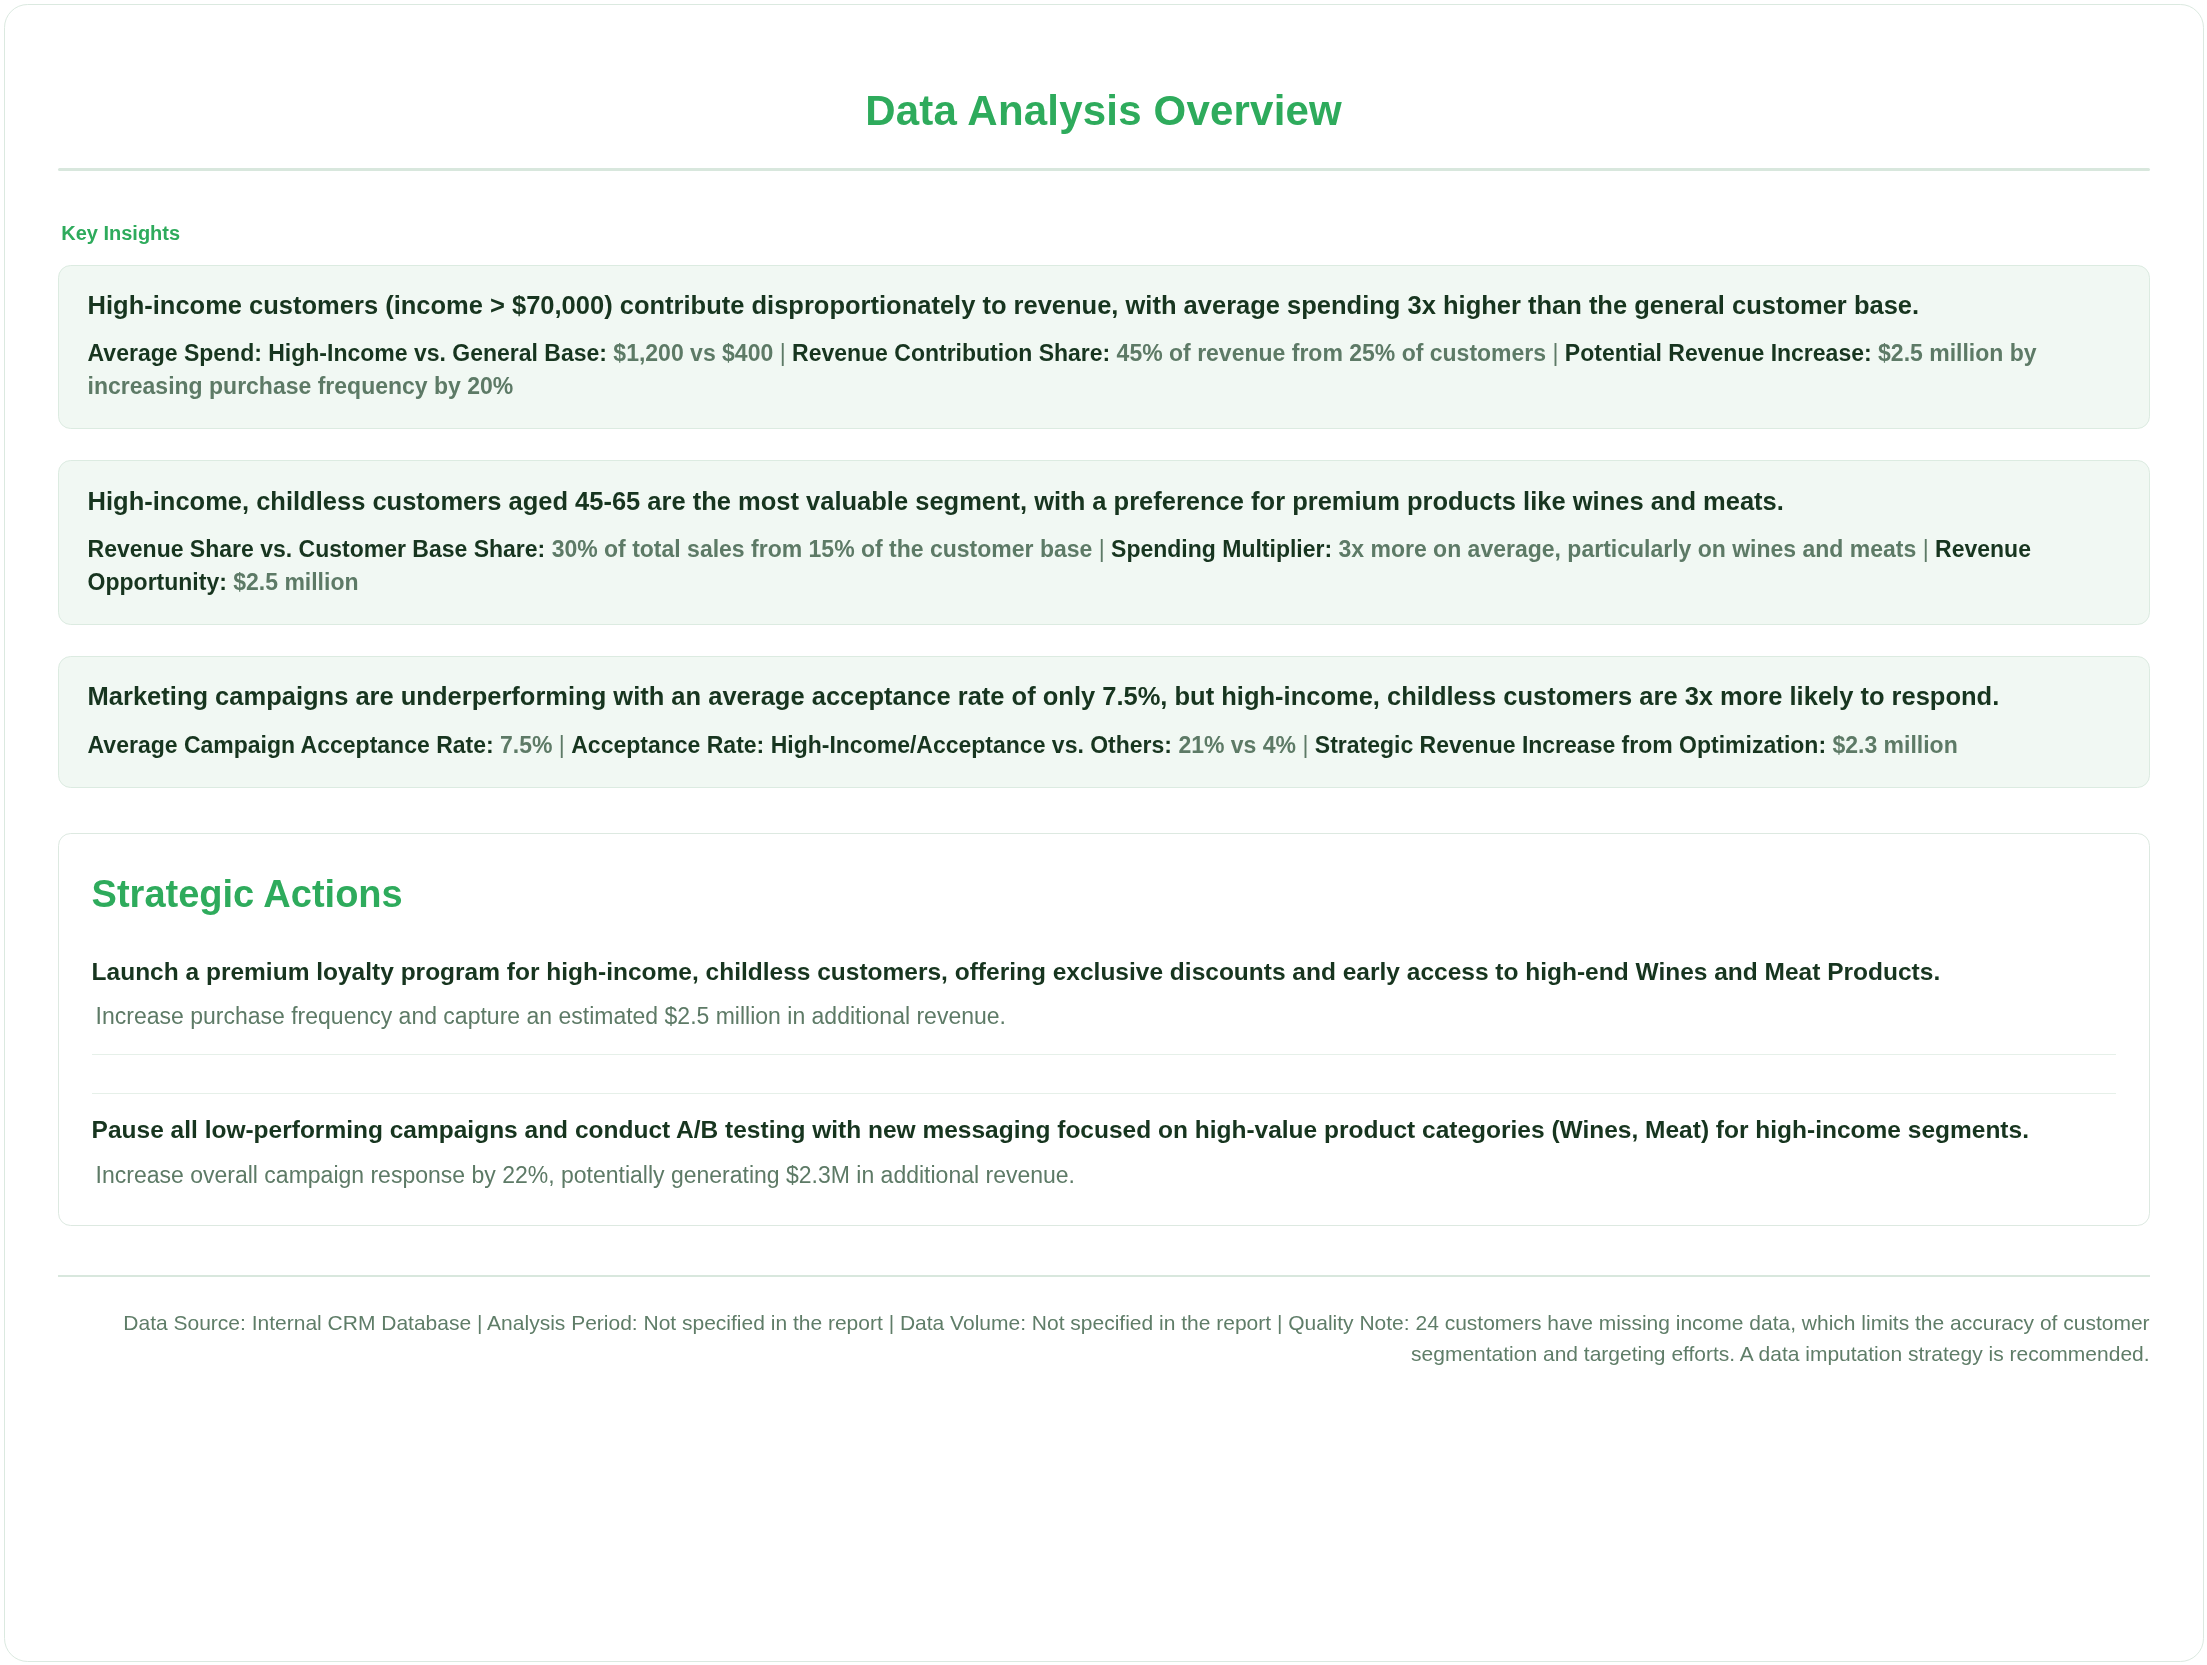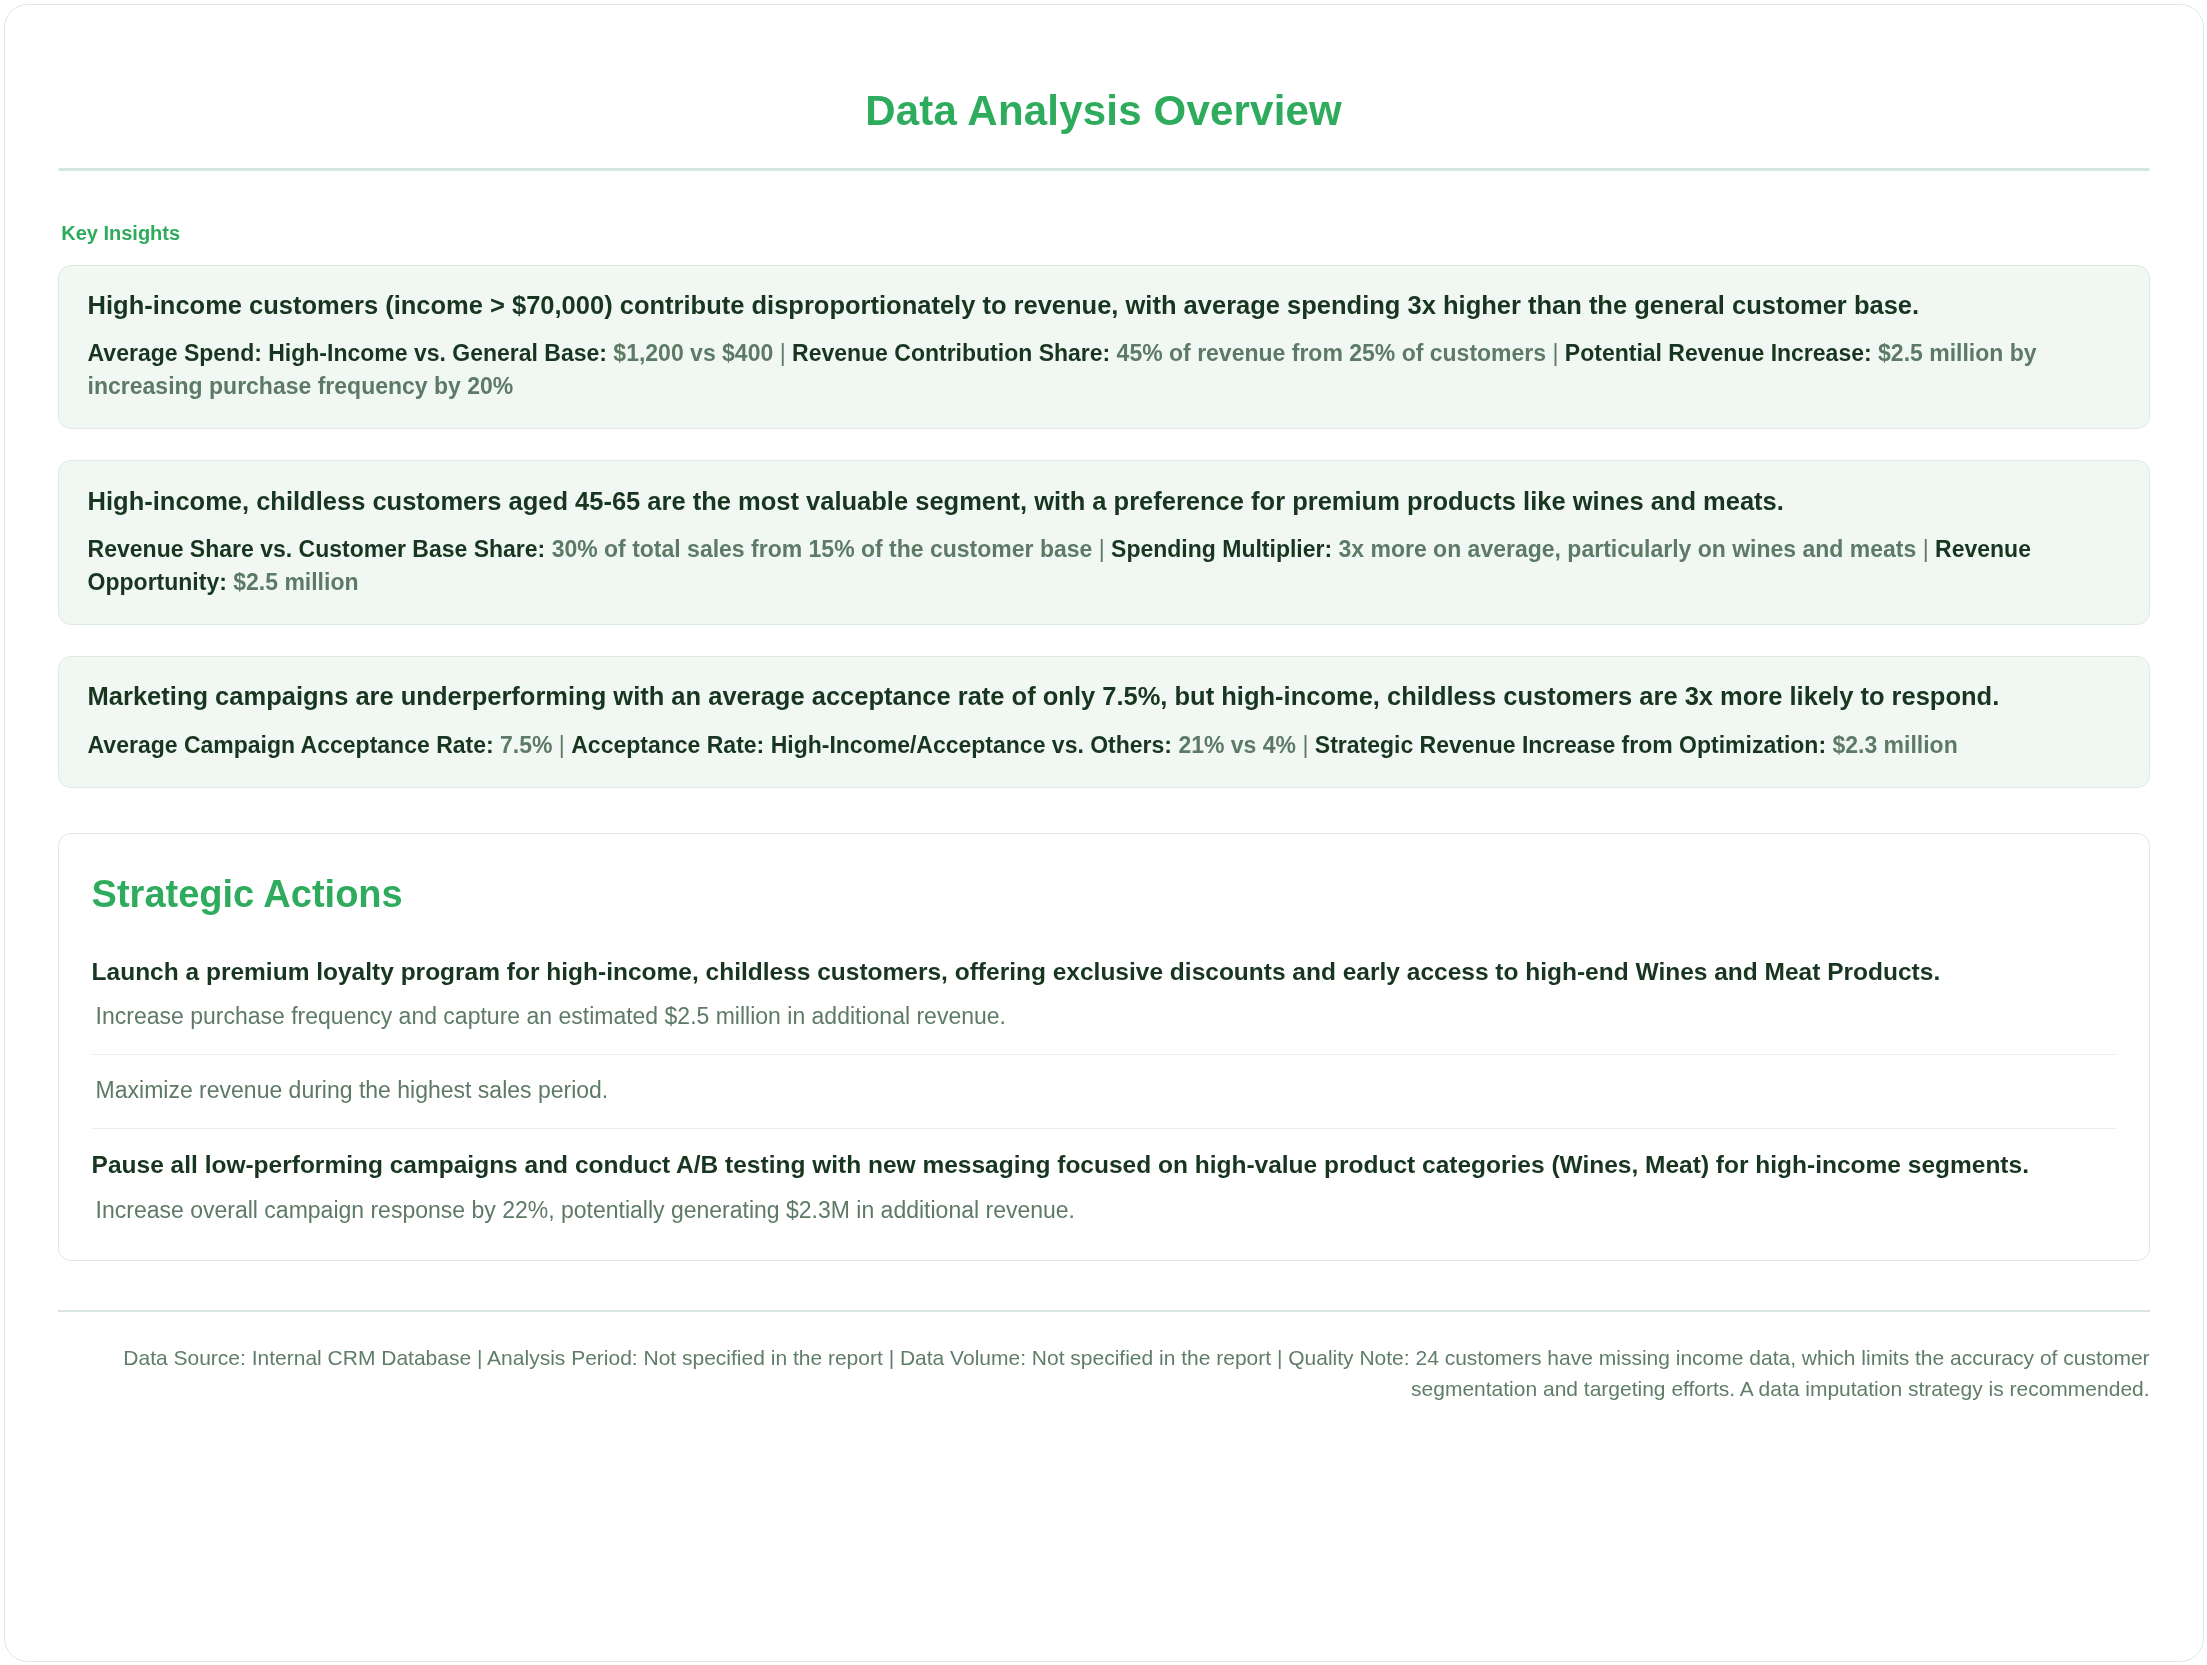--- a/index.html
+++ b/index.html
@@ -167,21 +167,20 @@
       </div>
 
     <div class="actions-panel">
       <h2 class="actions-title">Strategic Actions</h2>
       <div id="actions-container">
           <div class="action-item">
             <div class="action-text">Launch a premium loyalty program for high-income, childless customers, offering exclusive discounts and early access to high-end Wines and Meat Products.</div>
             <div class="action-impact">Increase purchase frequency and capture an estimated $2.5 million in additional revenue.</div>
           </div>
           <div class="action-item">
-            <div class="action-impact">Maximize revenue during the highest sales period.</div>
           </div>
           <div class="action-item">
             <div class="action-text">Pause all low-performing campaigns and conduct A/B testing with new messaging focused on high-value product categories (Wines, Meat) for high-income segments.</div>
             <div class="action-impact">Increase overall campaign response by 22%, potentially generating $2.3M in additional revenue.</div>
           </div>
         </div>
     </div>
 
     <div class="footer-rule"></div>
     <div class="footer-note">Data Source: Internal CRM Database | Analysis Period: Not specified in the report | Data Volume: Not specified in the report | Quality Note: 24 customers have missing income data, which limits the accuracy of customer segmentation and targeting efforts. A data imputation strategy is recommended.</div>

